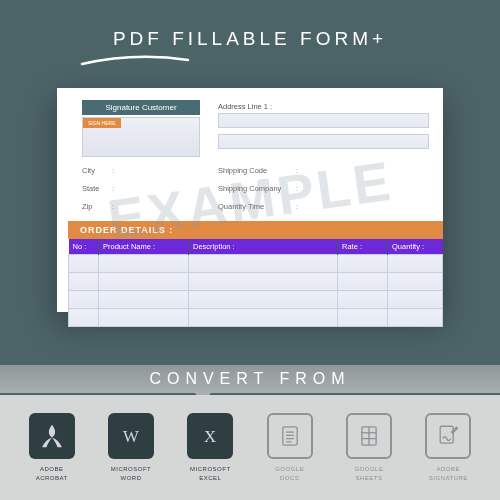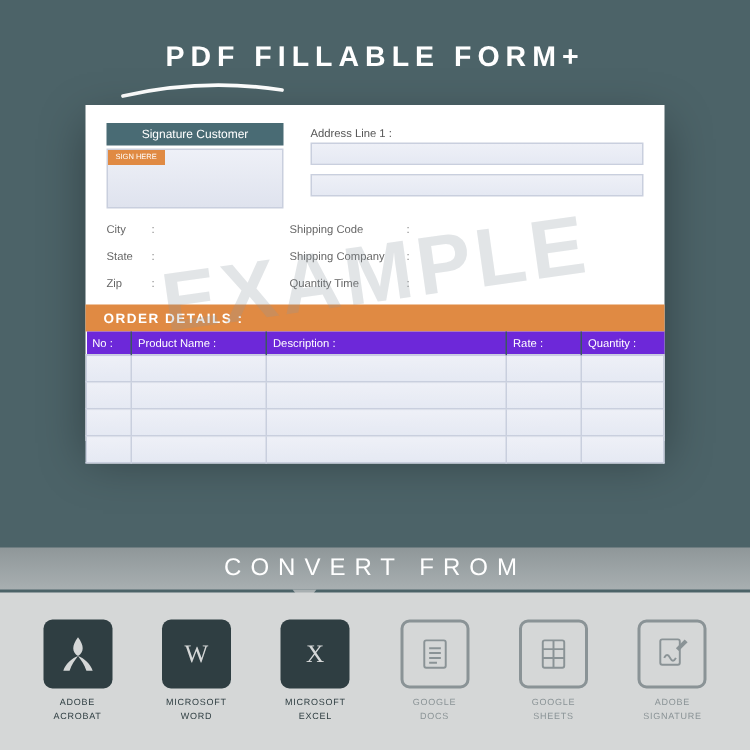--- a/index.html
+++ b/index.html
@@ -1,29 +1,29 @@
 <!DOCTYPE html>
 <html><head>
 <meta charset="utf-8">
 <style>
   *{box-sizing:border-box;margin:0;padding:0;}
   body{width:500px;height:500px;overflow:hidden;font-family:Arial,Helvetica,sans-serif;background:#4c6368;position:relative;}
-  .title{color:#fff;letter-spacing:4px;font-size:19px;font-weight:700;text-align:center;padding-top:28px;}
+  .title{color:#fff;letter-spacing:4px;font-size:19px;font-weight:400;text-align:center;padding-top:28px;}
   .swoosh{width:110px;height:14px;margin:4px auto 0;margin-left:80px;}
   .swoosh svg{display:block;}
-  .card{position:absolute;left:57px;top:70px;width:386px;height:224px;background:#fff;box-shadow:0 12px 30px rgba(0,0,0,0.35);padding:12px 0 0 0;}
+  .card{position:absolute;left:57px;top:88px;width:386px;height:224px;background:#fff;box-shadow:0 12px 30px rgba(0,0,0,0.35);padding:12px 0 0 11px;}
   .top{display:flex;padding:0 14px;gap:18px;}
   .sig-col{width:118px;}
   .sig-header{background:#496b74;color:#fff;font-size:8px;text-align:center;padding:3px 0;}
   .sig-box{height:40px;background:linear-gradient(#eef0f7,#dfe3ee);border:1px solid #c9cfde;margin-top:2px;position:relative;}
   .sig-here{position:absolute;left:0;top:0;background:#e08a43;color:#fff;font-size:5px;padding:2px 5px;}
   .addr-col{flex:1;}
   .addr-lbl{font-size:7.5px;color:#555;margin-top:2px;}
   .addr-field{height:15px;background:linear-gradient(#eef0f7,#e5e9f3);border:1px solid #c9cfde;margin:2px 0 6px;}
-  .mid{display:flex;padding:6px 14px 0;gap:4px;justify-content:center;}
+  .mid{display:flex;padding:6px 14px 0;gap:18px;justify-content:center;}
   .mid-left{width:118px;}
   .mid-right{flex:1;}
   .kv{display:flex;align-items:center;margin-bottom:4px;min-height:14px;}
   .kv .k{font-size:7.5px;color:#666;width:78px;}
   .mid-left .kv .k{width:30px;}
   .kv .c{font-size:7.5px;color:#888;width:6px;}
   .kv .v{flex:1;height:12px;}
   .order-bar{margin-top:4px;background:#e08a43;color:#fff;font-size:9px;font-weight:bold;letter-spacing:1px;padding:4px 12px;}
   .tbl{width:100%;border-collapse:collapse;font-size:7px;color:#777;}
   .tbl th{background:#6d28d9;color:#fff;font-weight:normal;font-size:7.5px;padding:3px 4px;text-align:left;border-right:1px solid #3b5960;}

